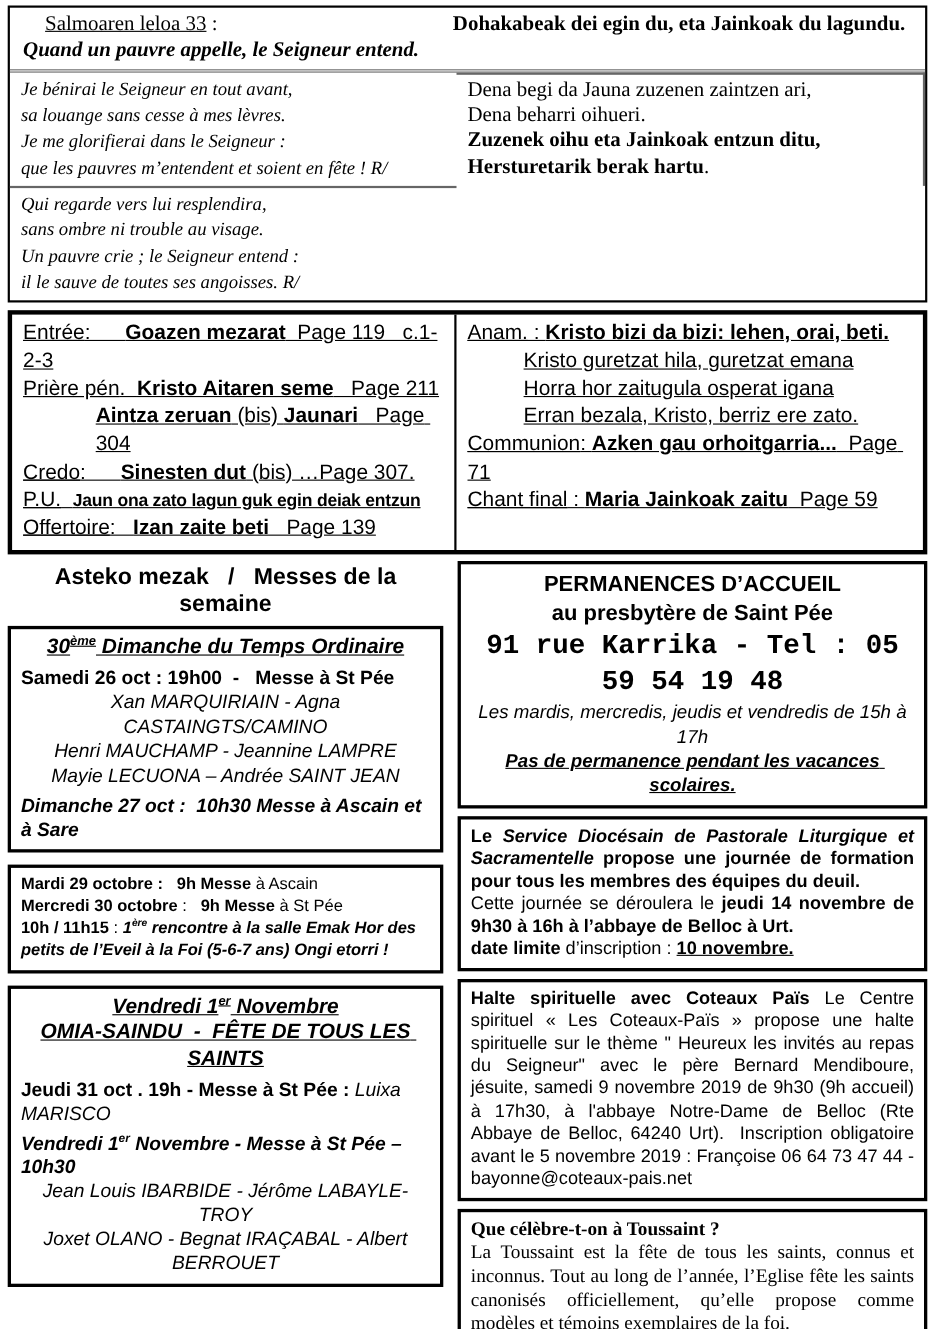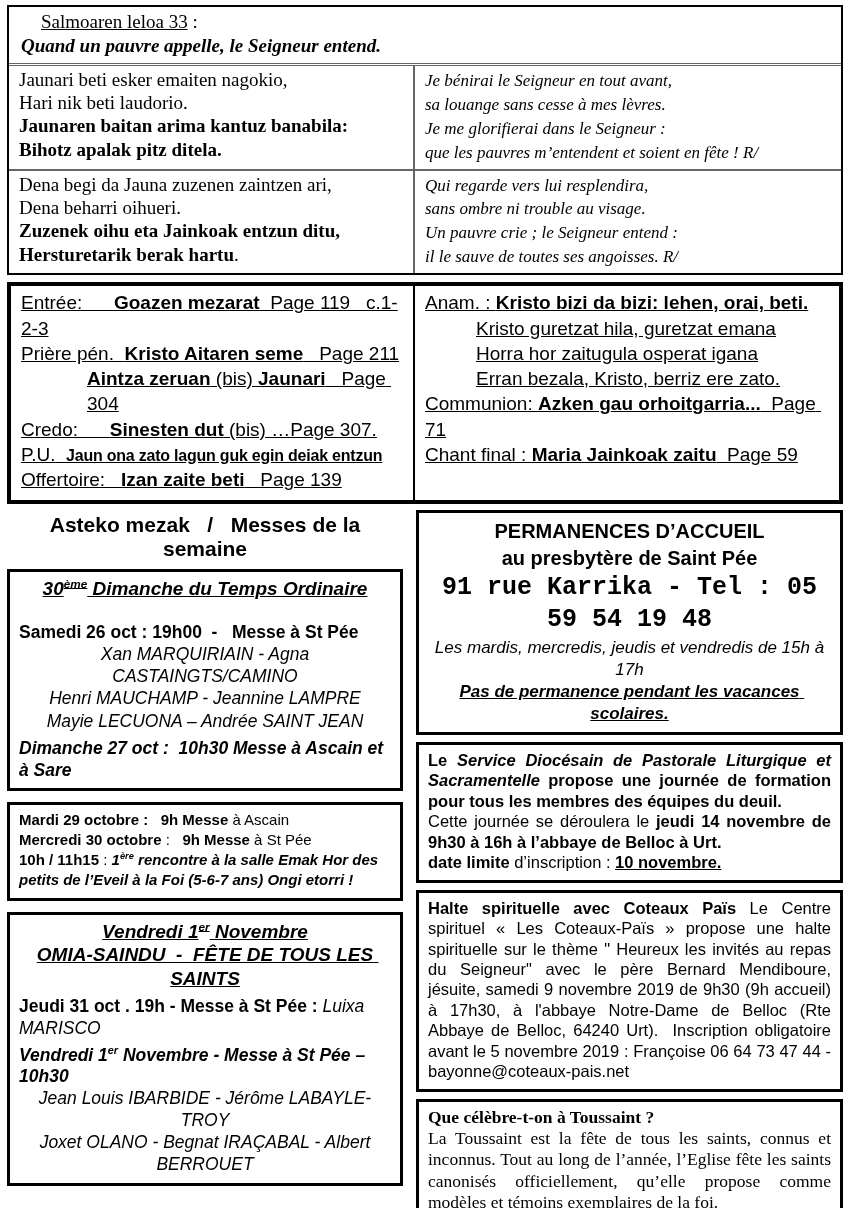--- a/index.html
+++ b/index.html
@@ -55,51 +55,46 @@
     font-size: 21px; font-weight: 700; text-align: center;
     margin: 3px 0 8px 0; white-space: pre-wrap;
   }
 
   .box { border: 3px solid #000; background: #fff; }
   .col-left .box  { padding: 5px 9px 7px 9px; margin-bottom: 11px; }
   .col-right .box { padding: 5px 9px 7px 9px; margin-bottom: 7px; }
   .col-left .box:last-child, .col-right .box:last-child { margin-bottom: 0; }
 
   .b30 { font-size: 17.5px; line-height: 1.27; }
-  .b30 .t { font-size: 19px; margin-bottom: 20px; }
+  .b30 .t { font-size: 19px; margin-bottom: 4px; }
   .bwk { font-size: 15px; line-height: 1.34; }
   .bts { font-size: 17.5px; line-height: 1.25; }
   .bts .t { font-size: 19px; }
 
   .bperm { font-size: 17px; line-height: 1.3; text-align: center; }
   .bperm .t2 { font-size: 20px; line-height: 1.35; }
   .bperm .t3 { font-size: 25px; font-family: Liberation Mono, monospace; }
   .bform, .bhalte, .bserv { font-size: 16.5px; line-height: 1.24; }
   .binfo {
     font-family: "Liberation Serif", serif;
     font-size: 17.5px; line-height: 1.22;
   }
 </style>
 </head>
 <body>
 
 <div class="psalm-box">
   <div class="psalm-head">
     <div class="ph1 ln">
       <span><span class="fu">Salmoaren leloa 33</span><span> :</span></span>
+      <span><span class="fb">Dohakabeak dei egin du, eta Jainkoak du lagundu.</span></span>
     </div>
     <div class="ph2 ln"><span class="fb fi">Quand un pauvre appelle, le Seigneur entend.</span></div>
   </div>
   <div class="psalm-grid">
-    <div class="pcell bq">
-      <div class="ln"><span>Jaunari beti esker emaiten nagokio,</span></div>
-      <div class="ln"><span>Hari nik beti laudorio.</span></div>
-      <div class="ln"><span class="fb">Jaunaren baitan arima kantuz banabila:</span></div>
-      <div class="ln"><span class="fb">Bihotz apalak pitz ditela.</span></div>
-    </div>
     <div class="pcell fr">
       <div class="ln"><span>Je bénirai le Seigneur en tout avant,</span></div>
       <div class="ln"><span>sa louange sans cesse à mes lèvres.</span></div>
       <div class="ln"><span>Je me glorifierai dans le Seigneur :</span></div>
       <div class="ln"><span>que les pauvres m’entendent et soient en fête ! R/</span></div>
     </div>
     <div class="pcell bq row2">
       <div class="ln"><span>Dena begi da Jauna zuzenen zaintzen ari,</span></div>
       <div class="ln"><span>Dena beharri oihueri.</span></div>
       <div class="ln"><span class="fb">Zuzenek oihu eta Jainkoak entzun ditu,</span></div>

